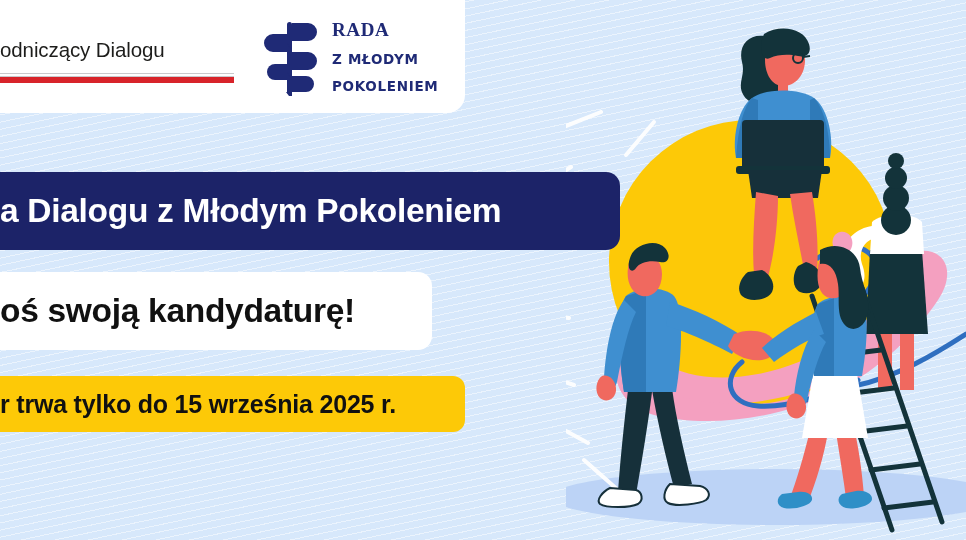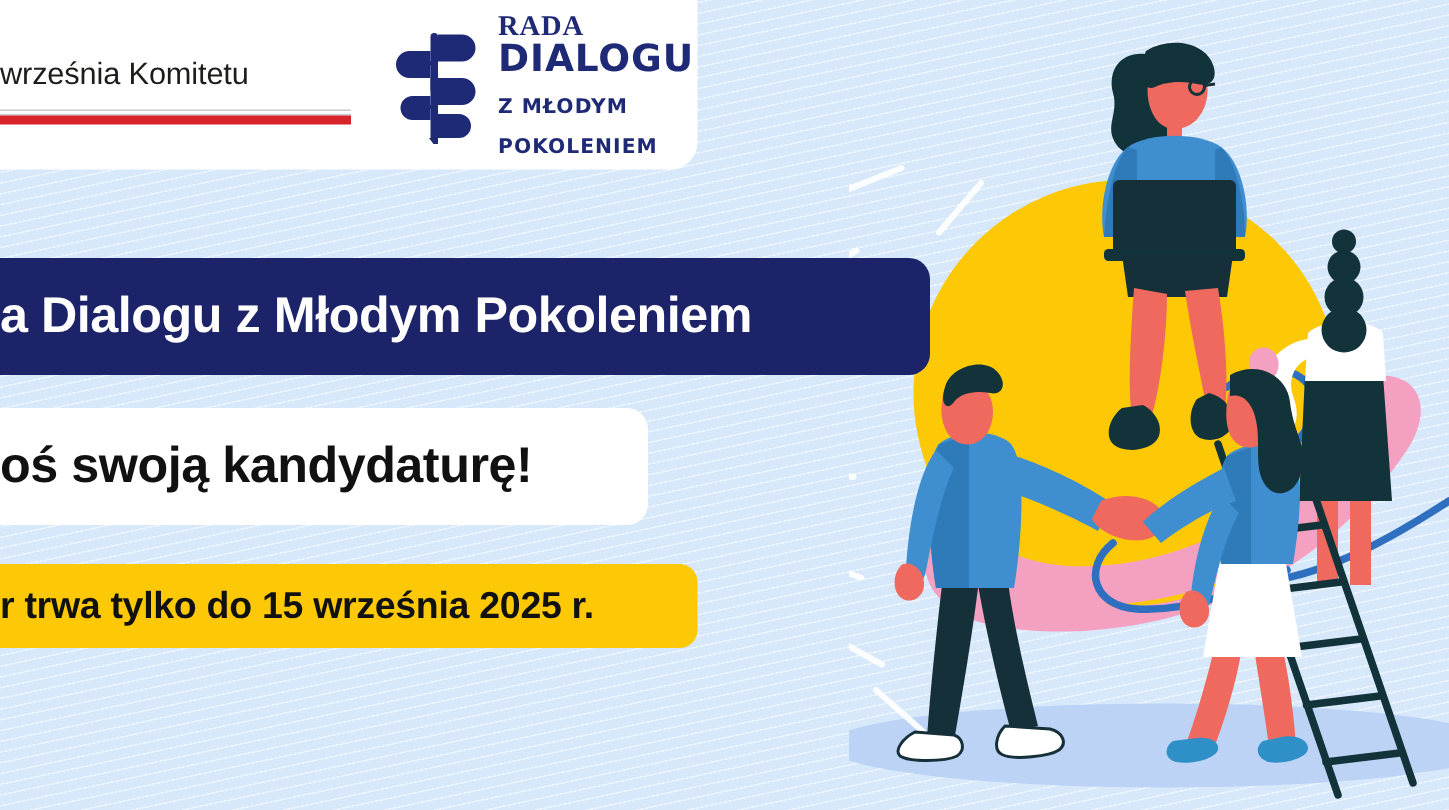--- a/index.html
+++ b/index.html
@@ -327,21 +327,21 @@
         </g>
 
       </g>
     </svg>
   </div>
 
   <div class="header-card">
     <div class="header-inner">
 
       <div class="kpp-block">
-        <div class="kpp-line">września Komitetu</div>
+        <div class="kpp-line">odniczący Dialogu</div>
         <div class="flag-bar">
           <div class="flag-white"></div>
           <div class="flag-red"></div>
         </div>
       </div>
 
       <div class="divider-gap"></div>
 
       <div class="logo">
         <div class="logo-mark">
@@ -357,21 +357,20 @@
               <path d="M 30 34 h 16 a 9 9 0 0 1 0 18 h -16 z M 30 52 v 9 l -7 -9 z"></path>
 
               <path d="M 25 46 h -12 a 8 8 0 0 0 0 16 h 12 z"></path>
 
               <path d="M 30 58 h 14 a 8 8 0 0 1 0 16 h -14 z M 30 74 v 8 l -6 -8 z"></path>
             </g>
           </svg>
         </div>
         <div class="logo-text">
           <div class="logo-rada">RADA</div>
-          <div class="logo-dialogu">DIALOGU</div>
           <div class="logo-sub1">Z MŁODYM</div>
           <div class="logo-sub2">POKOLENIEM</div>
         </div>
       </div>
 
     </div>
   </div>
 
   <div class="banner banner-navy">a Dialogu z Młodym Pokoleniem</div>
 

